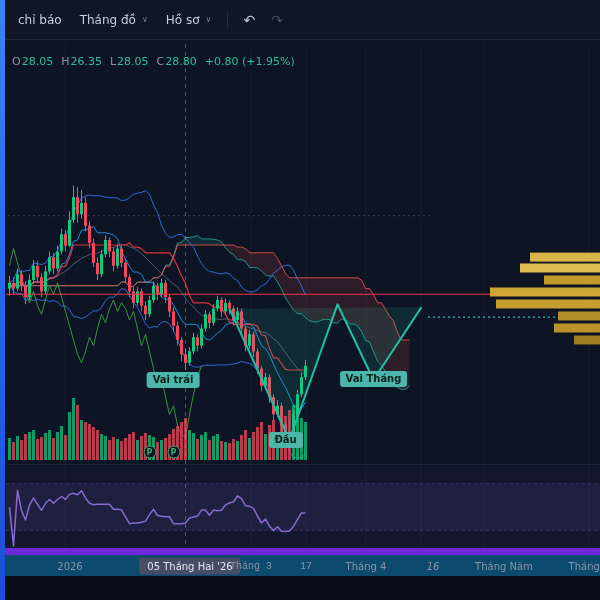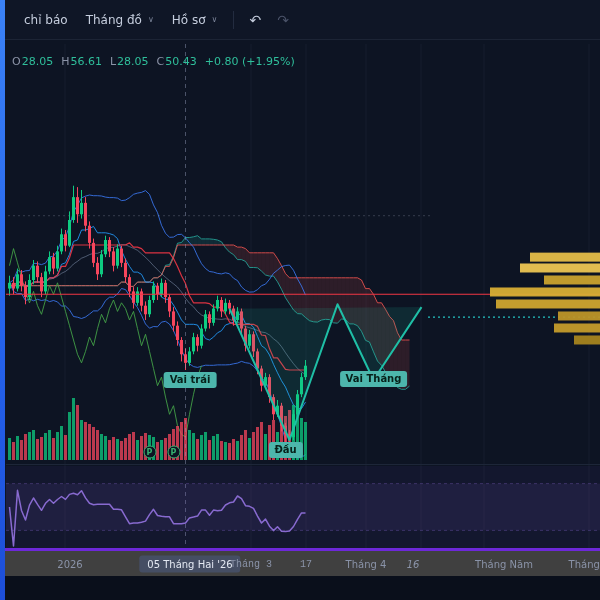--- a/index.html
+++ b/index.html
@@ -7,21 +7,21 @@
     font-family:"DejaVu Sans","Liberation Sans",sans-serif;}
   #app{position:absolute;inset:0;width:600px;height:600px;background:#0d1423;overflow:hidden}
 
   
   .left-strip{position:absolute;left:0;top:0;bottom:0;width:5px;z-index:10;
     background:linear-gradient(180deg,#3b82f6 0%,#2563eb 55%,#1d4ed8 100%);}
 
   
   .topbar{position:absolute;left:0;top:0;right:0;height:40px;background:#0f1626;
     border-bottom:1px solid #1c2435;display:flex;align-items:center;gap:2px;
-    padding-left:16px;z-index:5;}
+    padding-left:10px;z-index:5;}
   .menu-item{color:#c6cede;font-size:12px;padding:5px 8px;border-radius:4px;
     display:flex;gap:6px;align-items:center;cursor:pointer;white-space:nowrap}
   .caret{color:#7b8499;font-size:8px;line-height:1}
   .tb-sep{width:1px;height:18px;background:#232c40;margin:0 6px}
   .tb-icon{color:#c6cede;font-size:14px;padding:3px 7px;cursor:pointer}
   .tb-icon.dim{color:#4a5268}
 
   
   .legend{position:absolute;left:12px;top:55px;z-index:4;font-size:11px;
     display:flex;gap:8px;align-items:flex-end;white-space:nowrap}
@@ -37,22 +37,22 @@
   .overlays{position:absolute;inset:0;z-index:3;pointer-events:none}
   .pat-badge{position:absolute;transform:translate(-50%,-50%);background:#4db6ac;
     color:#07211a;font-size:10px;font-weight:bold;padding:2px 6px;border-radius:3px;
     white-space:nowrap;line-height:1.2}
   .p-marker{position:absolute;width:13px;height:13px;border-radius:50%;
     border:1.5px solid #35b06f;background:#0d1423;color:#35b06f;font-size:8px;
     font-weight:bold;display:flex;align-items:center;justify-content:center;
     transform:translate(-50%,-50%)}
 
   
-  .time-axis{position:absolute;left:0;right:0;top:548px;height:28px;background:#404040;
-    border-top:3px solid #6d28d9;z-index:4}
+  .time-axis{position:absolute;left:0;right:0;top:548px;height:28px;background:#0c4a6e;
+    border-top:7px solid #6d28d9;z-index:4}
   .tick{position:absolute;top:50%;transform:translate(-50%,-50%);color:#8a93a8;
     font-size:10px;white-space:nowrap;cursor:ew-resize}
   .tick.boxed{background:#454e64;color:#e3e8f2;padding:3px 8px;border-radius:3px}
 
   
   .bottom-strip{position:absolute;left:0;right:0;top:576px;height:24px;
     background:#0a0f1b;z-index:4}
 </style>
 </head>
 <body>
@@ -418,22 +418,22 @@
         <line x1="6" y1="464.5" x2="600" y2="464.5" stroke="#1d2638" stroke-width="1"></line>
         <rect x="6" y="466" width="594" height="82" fill="rgba(103,58,183,0.08)"></rect>
         <rect x="6" y="483.6" width="594" height="46.799999999999955" fill="rgba(126,87,194,0.12)"></rect>
         <line x1="6" y1="483.6" x2="600" y2="483.6" stroke="rgba(140,110,220,0.3)" stroke-width="1" stroke-dasharray="3,3"></line>
         <line x1="6" y1="530.4" x2="600" y2="530.4" stroke="rgba(140,110,220,0.3)" stroke-width="1" stroke-dasharray="3,3"></line>
         <polyline points="9.5,507.0 13.5,546.0 17.5,490.3 21.5,510.5 25.5,520.0 29.5,505.1 33.5,498.0 37.5,504.4 41.5,510.3 45.5,503.3 49.5,499.5 53.5,503.2 57.5,499.5 61.5,496.5 65.5,499.4 69.5,494.4 73.5,493.3 77.5,494.7 81.5,490.7 85.5,497.9 89.5,503.2 93.5,504.7 97.5,504.2 101.5,504.2 105.5,504.2 109.5,504.2 113.5,509.3 117.5,509.3 121.5,509.8 125.5,516.8 129.5,523.7 133.5,523.1 137.5,523.1 141.5,522.2 145.5,521.1 149.5,514.6 153.5,509.3 157.5,515.5 161.5,516.3 165.5,516.8 169.5,516.8 173.5,523.7 177.5,523.7 181.5,523.7 185.5,523.0 189.5,517.9 193.5,517.1 197.5,516.1 201.5,510.1 205.5,510.1 209.5,515.3 213.5,510.1 217.5,510.8 221.5,510.2 225.5,505.0 229.5,502.8 233.5,502.0 237.5,496.0 241.5,498.6 245.5,505.7 249.5,506.3 253.5,508.3 257.5,516.1 261.5,523.0 265.5,519.1 269.5,526.2 273.5,530.6 277.5,526.8 281.5,531.3 285.5,531.5 289.5,530.9 293.5,526.5 297.5,519.3 301.5,512.9 305.5,512.9" fill="none" stroke="#8e6fd8" stroke-width="1.5" stroke-dasharray="none" opacity="0.95" stroke-linejoin="round"></polyline>
       </svg>
   </div>
 
   <div class="overlays">
-      <div class="pat-badge" style="left: 190px; top: 379.984px;">Vai trái</div>
-      <div class="pat-badge" style="left: 285.5px; top: 439.981px; margin-top: 10px;">Đầu</div>
+      <div class="pat-badge" style="left: 173px; top: 379.984px;">Vai trái</div>
+      <div class="pat-badge" style="left: 285.5px; top: 439.981px;">Đầu</div>
       <div class="pat-badge" style="left: 373.5px; top: 378.555px;">Vai Tháng</div>
       <div class="p-marker" style="left: 149.5px; top: 452px;">P</div>
       <div class="p-marker" style="left: 173.5px; top: 452px;">P</div>
     </div>
 
   <div class="topbar">
     <div class="menu-item">
       <span>chỉ báo</span>
     </div>
     <div class="menu-item">
@@ -444,33 +444,33 @@
       <span>Hồ sơ</span>
       <span class="caret">∨</span>
     </div>
     <div class="tb-sep"></div>
     <span class="tb-icon">↶</span>
     <span class="tb-icon dim">↷</span>
   </div>
 
   <div class="legend">
     <span><span class="k">O</span><span class="v">28.05</span></span>
-    <span><span class="k">H</span><span class="v">56.61</span></span>
+    <span><span class="k">H</span><span class="v">26.35</span></span>
     <span><span class="k">L</span><span class="v">28.05</span></span>
-    <span><span class="k">C</span><span class="v">50.43</span></span>
+    <span><span class="k">C</span><span class="v">28.80</span></span>
     <span class="chg">+0.80 (+1.95%)</span>
   </div>
 
   <div class="time-axis">
       <div class="tick" style="left: 70px;">2026</div>
       <div class="tick boxed" style="left: 190px;">05 Tháng Hai '26</div>
       <div class="tick" style="left: 251px; font-family: Liberation Mono, monospace;">Tháng 3</div>
       <div class="tick" style="left: 306px; font-family: Liberation Mono, monospace;">17</div>
       <div class="tick" style="left: 366px;">Tháng 4</div>
-      <div class="tick" style="left: 413px; font-style: italic;">16</div>
+      <div class="tick" style="left: 433px; font-style: italic;">16</div>
       <div class="tick" style="left: 504px;">Tháng Năm</div>
       <div class="tick" style="left: 589px;">Tháng 6</div>
     </div>
 
   <div class="bottom-strip"></div>
 
   <div class="left-strip"></div>
 </div>
 
 </body></html>

